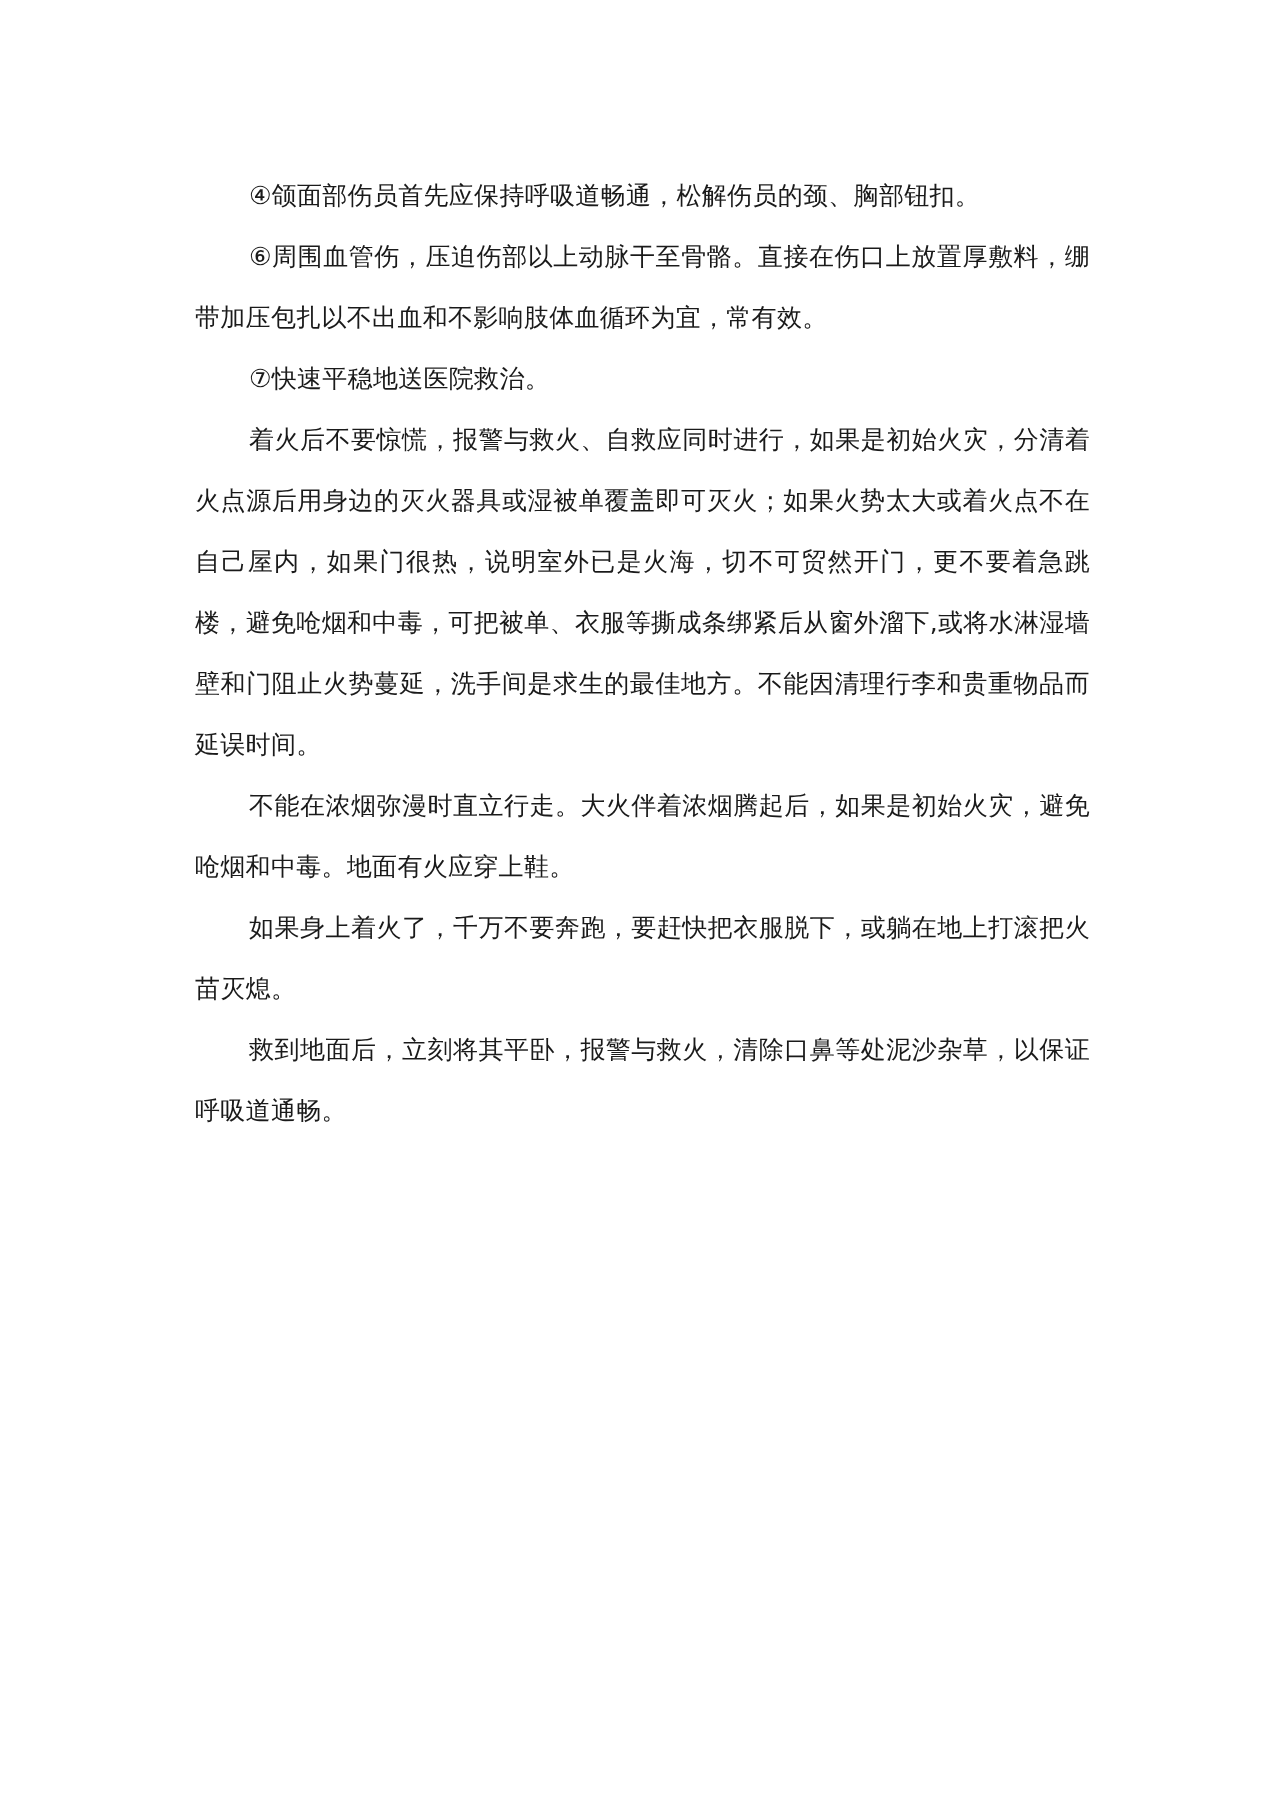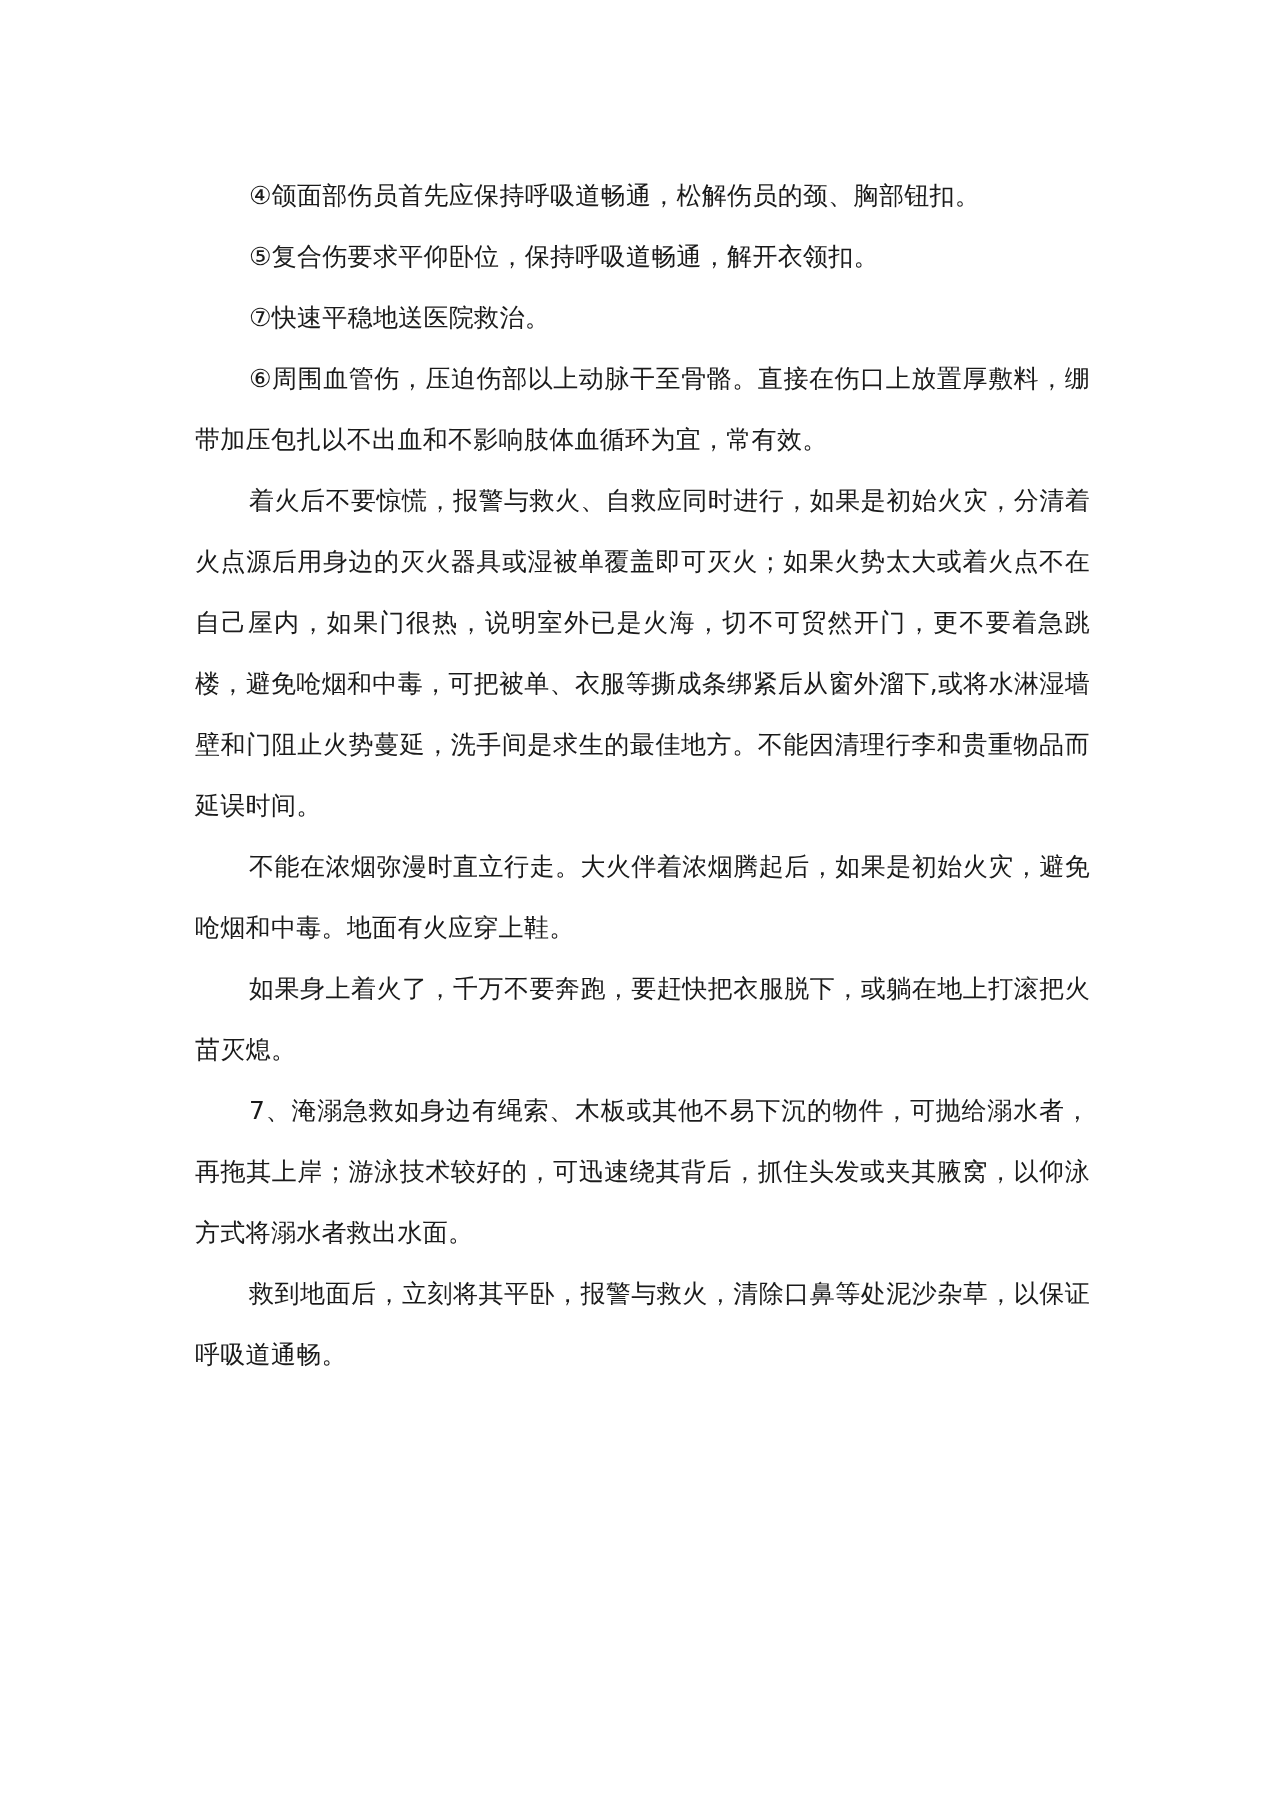--- a/index.html
+++ b/index.html
@@ -41,22 +41,20 @@
     .para.indent {
       text-indent: 54px;
     }
   </style>
 </head>
 <body>
 
 <div class="page">
   <div class="content">
     <p class="para indent">④颌面部伤员首先应保持呼吸道畅通，松解伤员的颈、胸部钮扣。</p>
-    <p class="para indent">⑤复合伤要求平仰卧位，保持呼吸道畅通，解开衣领扣。</p>
+    <p class="para indent">⑥周围血管伤，压迫伤部以上动脉干至骨骼。直接在伤口上放置厚敷料，绷带加压包扎以不出血和不影响肢体血循环为宜，常有效。</p>
     <p class="para indent">⑦快速平稳地送医院救治。</p>
-    <p class="para indent">⑥周围血管伤，压迫伤部以上动脉干至骨骼。直接在伤口上放置厚敷料，绷带加压包扎以不出血和不影响肢体血循环为宜，常有效。</p>
     <p class="para indent">着火后不要惊慌，报警与救火、自救应同时进行，如果是初始火灾，分清着火点源后用身边的灭火器具或湿被单覆盖即可灭火；如果火势太大或着火点不在自己屋内，如果门很热，说明室外已是火海，切不可贸然开门，更不要着急跳楼，避免呛烟和中毒，可把被单、衣服等撕成条绑紧后从窗外溜下,或将水淋湿墙壁和门阻止火势蔓延，洗手间是求生的最佳地方。不能因清理行李和贵重物品而延误时间。</p>
     <p class="para indent">不能在浓烟弥漫时直立行走。大火伴着浓烟腾起后，如果是初始火灾，避免呛烟和中毒。地面有火应穿上鞋。</p>
     <p class="para indent">如果身上着火了，千万不要奔跑，要赶快把衣服脱下，或躺在地上打滚把火苗灭熄。</p>
-    <p class="para indent">7、淹溺急救如身边有绳索、木板或其他不易下沉的物件，可抛给溺水者，再拖其上岸；游泳技术较好的，可迅速绕其背后，抓住头发或夹其腋窝，以仰泳方式将溺水者救出水面。</p>
     <p class="para indent">救到地面后，立刻将其平卧，报警与救火，清除口鼻等处泥沙杂草，以保证呼吸道通畅。</p>
   </div>
 </div>
 
 </body></html>

